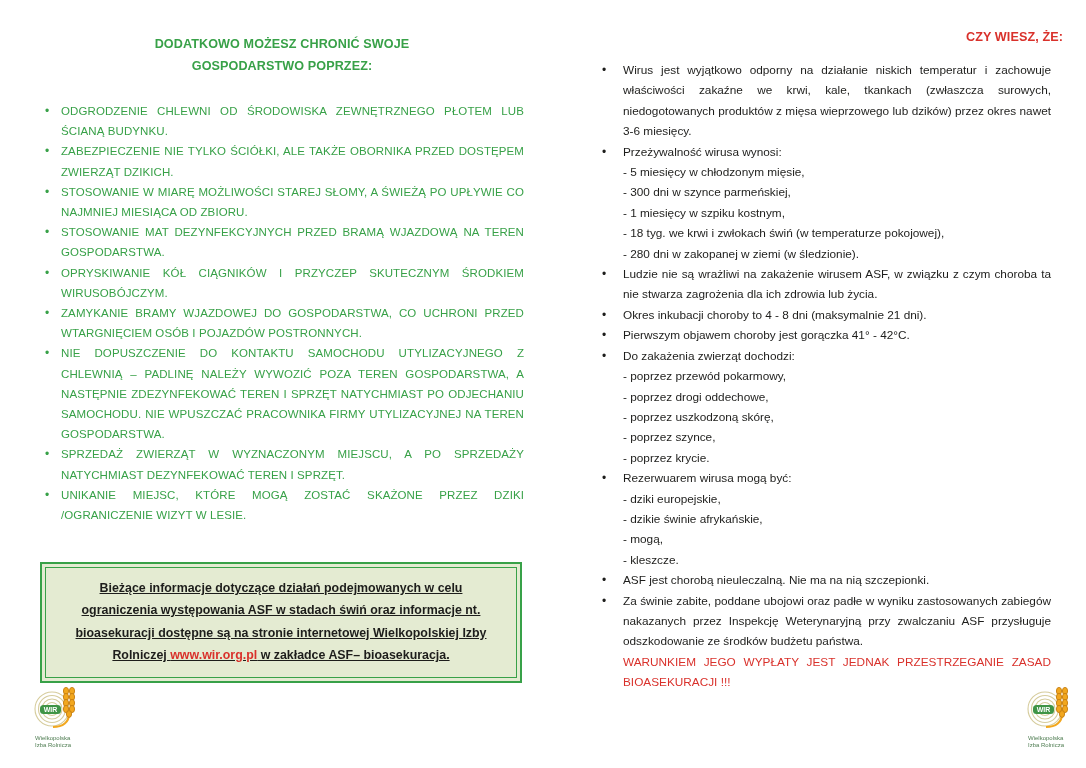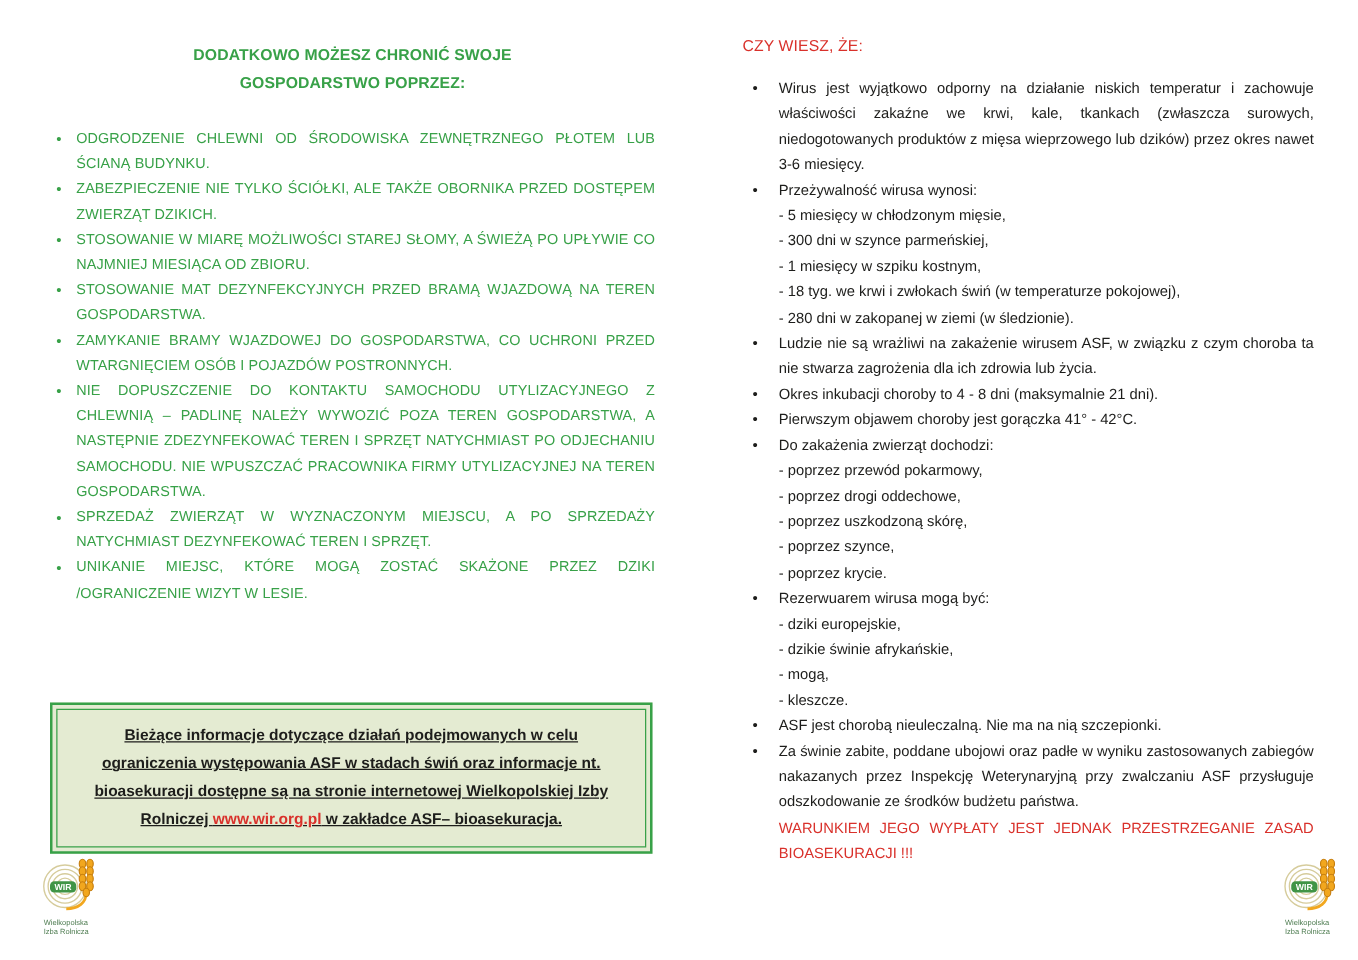--- a/index.html
+++ b/index.html
@@ -39,22 +39,22 @@
   }
   .info-box-inner{
     border:1.5px solid var(--green);
     padding:9px 16px 10px;text-align:center;font-weight:bold;
     font-size:12.4px;line-height:22.4px;color:var(--body_text);text-decoration:underline;
   }
   .wir-link{color:var(--red);cursor:pointer;}
   
   .right-col{position:absolute;left:581px;top:30px;width:482px;}
   .right-heading{
-    color:var(--red);font-weight:normal;font-size:12.6px;
-    margin-left:13px;letter-spacing:.1px;
+    color:var(--red);font-weight:bold;font-size:12.6px;
+    margin-left:13px;letter-spacing:.1px;text-align:right;
   }
   .right-list{
     margin:16px 12px 0;padding:0;list-style:none;
     font-size:11.8px;line-height:20.4px;text-align:justify;
   }
   .right-list li{position:relative;padding-left:30px;}
   .right-list li::before{content:"\2022";position:absolute;left:9px;font-size:12px;}
   .fact-sublist div{text-align:left;}
   .warning{color:var(--red);text-align:justify;}
   .warning:empty{display:none;}
@@ -78,20 +78,21 @@
   <ul class="left-list">
 
       <li>ODGRODZENIE CHLEWNI OD ŚRODOWISKA ZEWNĘTRZNEGO PŁOTEM LUB ŚCIANĄ BUDYNKU.</li>
 
       <li>ZABEZPIECZENIE NIE TYLKO ŚCIÓŁKI, ALE TAKŻE OBORNIKA PRZED DOSTĘPEM ZWIERZĄT DZIKICH.</li>
 
       <li>STOSOWANIE W MIARĘ MOŻLIWOŚCI STAREJ SŁOMY, A ŚWIEŻĄ PO UPŁYWIE CO NAJMNIEJ MIESIĄCA OD ZBIORU.</li>
 
       <li>STOSOWANIE MAT DEZYNFEKCYJNYCH PRZED BRAMĄ WJAZDOWĄ NA TEREN GOSPODARSTWA.</li>
 
+      <li>OPRYSKIWANIE KÓŁ CIĄGNIKÓW I PRZYCZEP SKUTECZNYM ŚRODKIEM WIRUSOBÓJCZYM.</li>
 
       <li>ZAMYKANIE BRAMY WJAZDOWEJ DO GOSPODARSTWA, CO UCHRONI PRZED WTARGNIĘCIEM OSÓB I POJAZDÓW POSTRONNYCH.</li>
 
       <li>NIE DOPUSZCZENIE DO KONTAKTU SAMOCHODU UTYLIZACYJNEGO Z CHLEWNIĄ – PADLINĘ NALEŻY WYWOZIĆ POZA TEREN GOSPODARSTWA, A NASTĘPNIE ZDEZYNFEKOWAĆ TEREN I SPRZĘT NATYCHMIAST PO ODJECHANIU SAMOCHODU. NIE WPUSZCZAĆ PRACOWNIKA FIRMY UTYLIZACYJNEJ NA TEREN GOSPODARSTWA.</li>
 
       <li>SPRZEDAŻ ZWIERZĄT W WYZNACZONYM MIEJSCU, A PO SPRZEDAŻY NATYCHMIAST DEZYNFEKOWAĆ TEREN I SPRZĘT.</li>
 
       <li>UNIKANIE MIEJSC, KTÓRE MOGĄ ZOSTAĆ SKAŻONE PRZEZ DZIKI /OGRANICZENIE WIZYT W LESIE.</li>
     </ul>
 </div>

